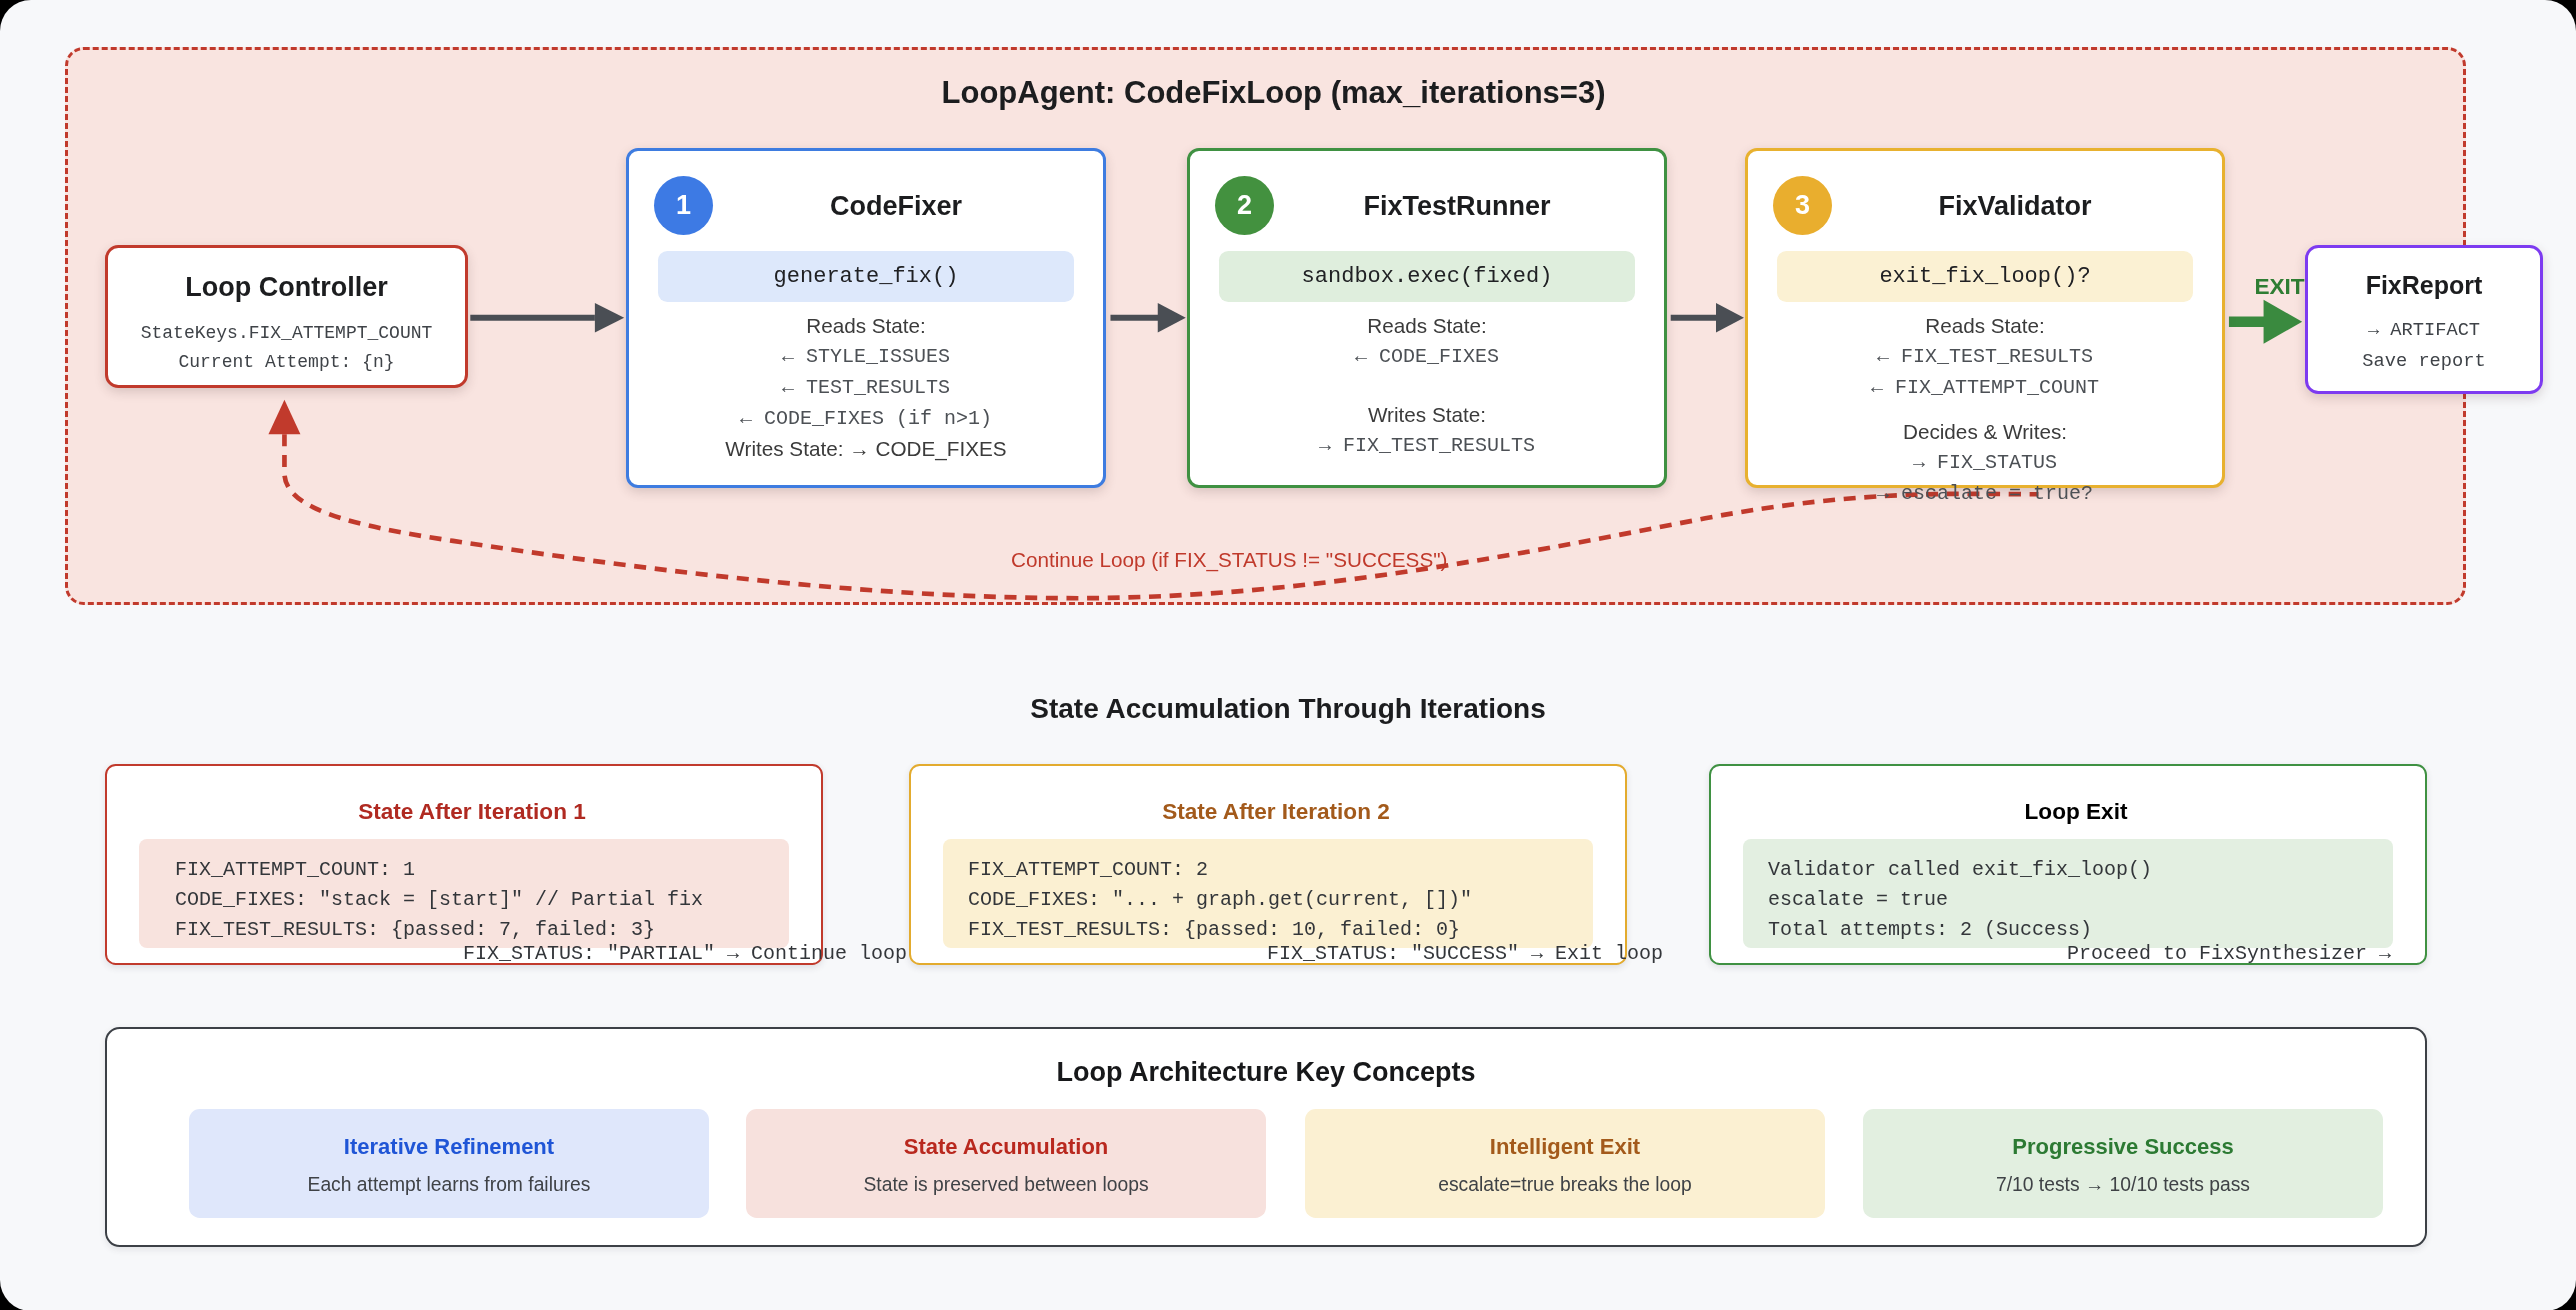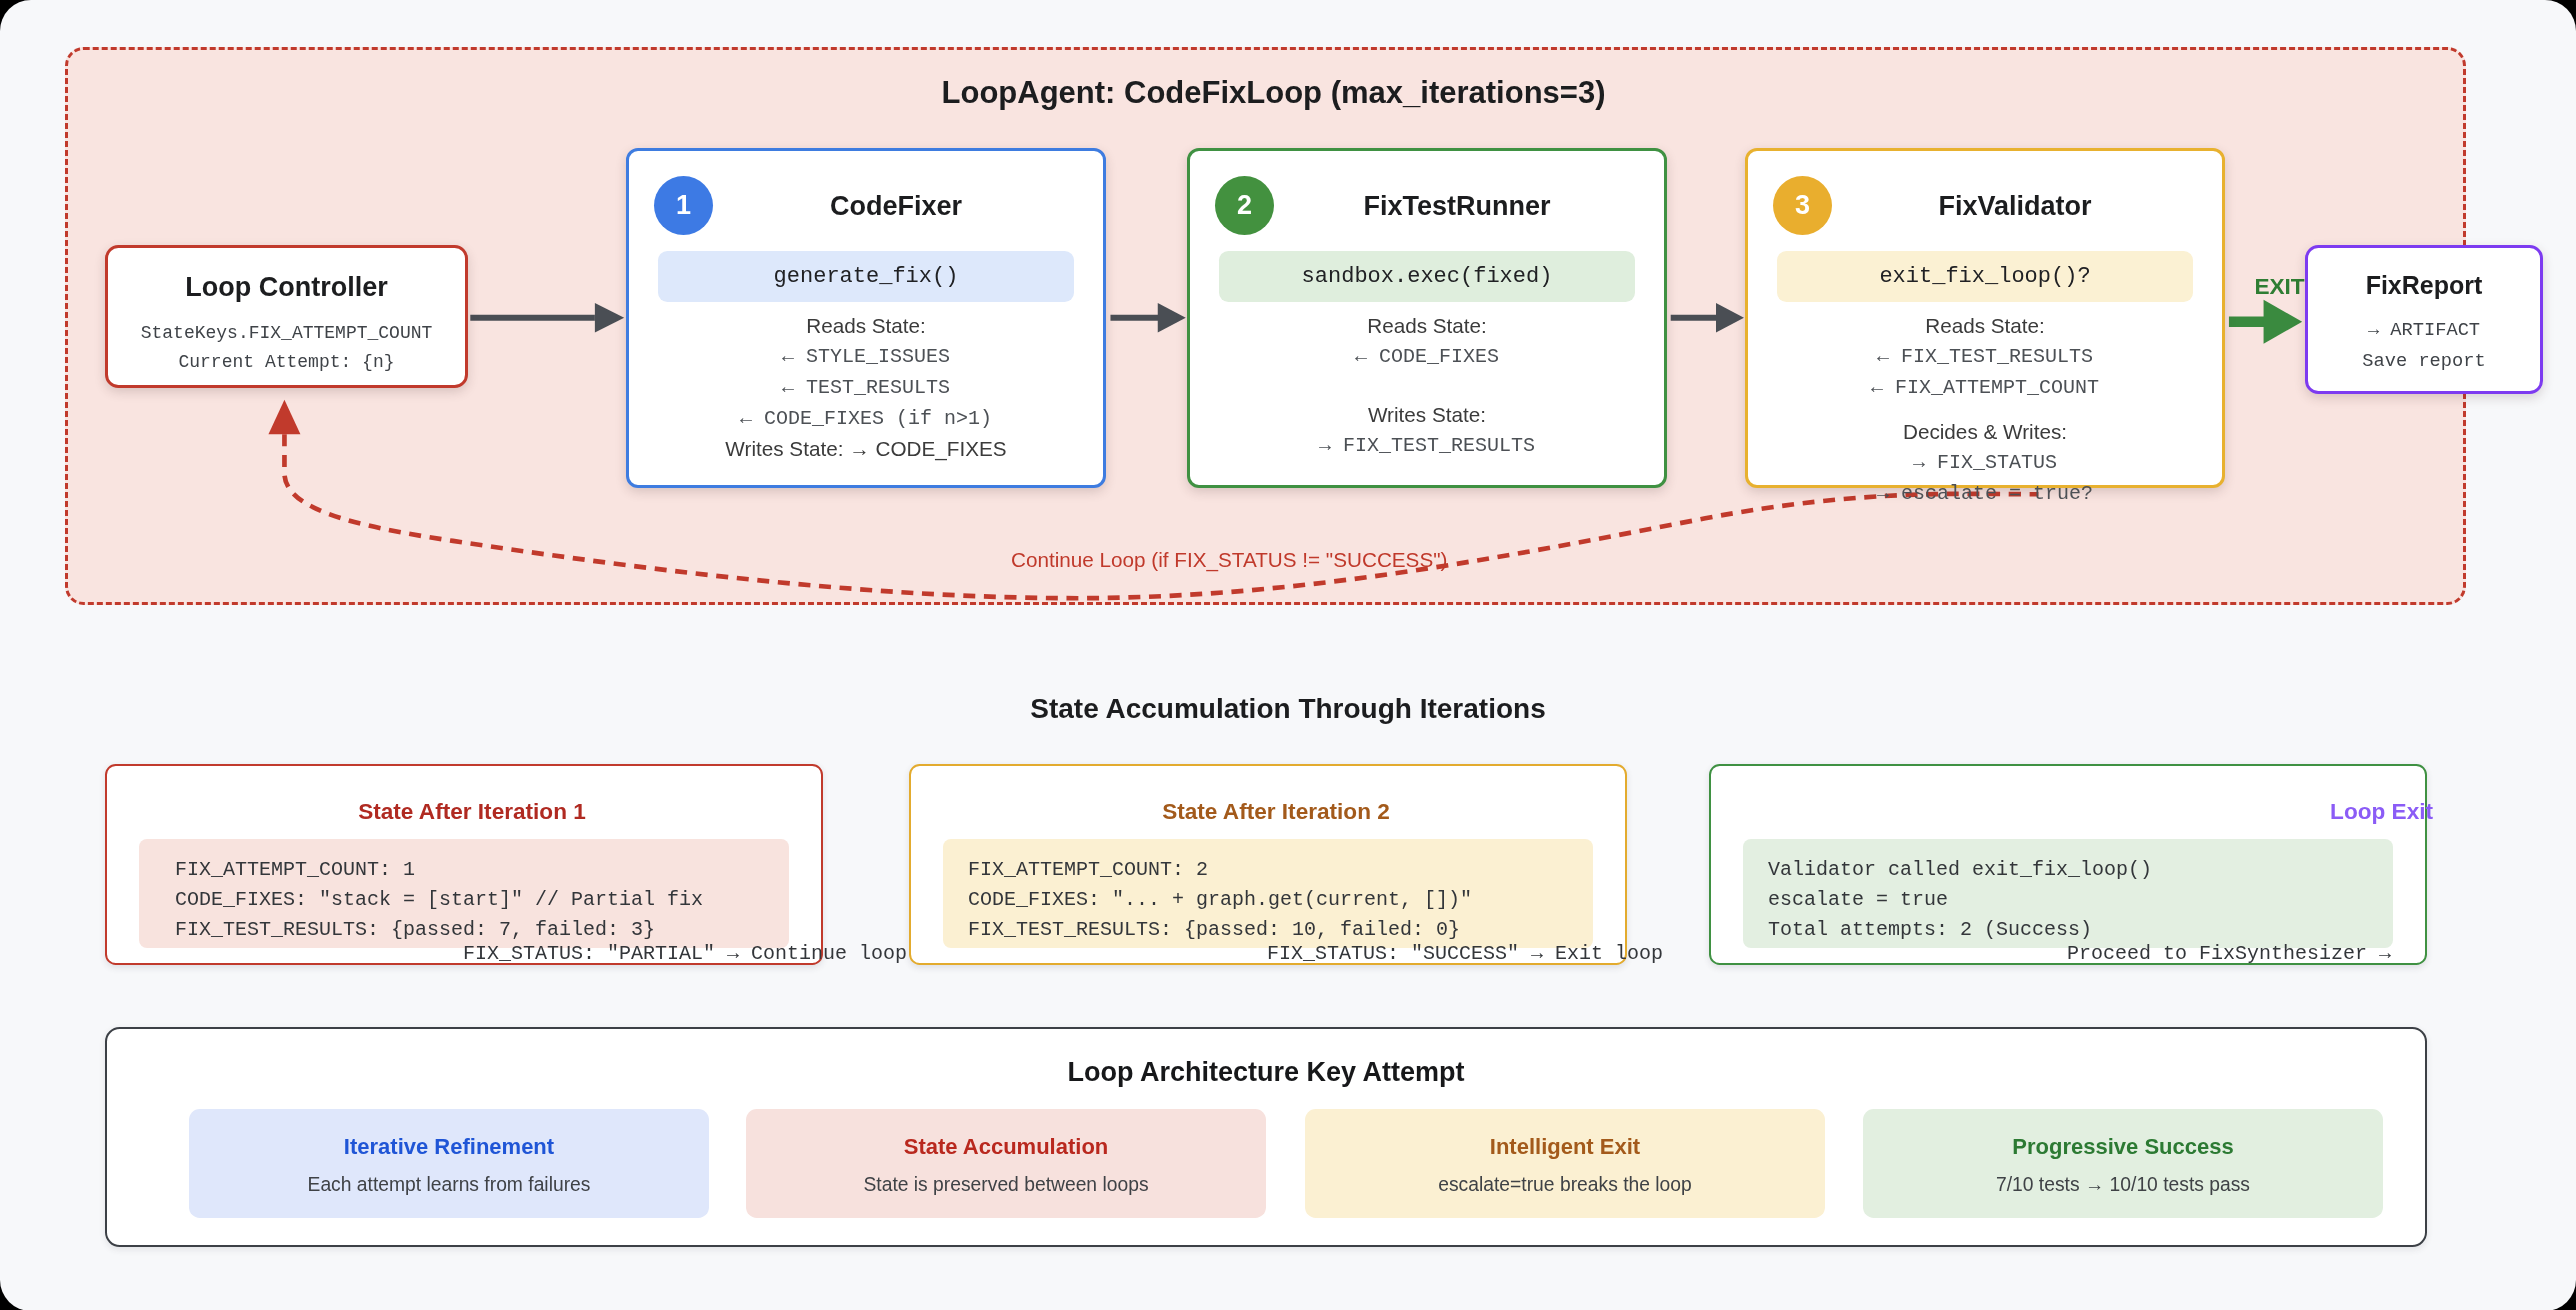--- a/index.html
+++ b/index.html
@@ -55,21 +55,21 @@
 
   
   .state-title{position:absolute;left:0;top:693px;width:2576px;text-align:center;margin:0;
                font-size:28px;font-weight:bold;color:#1c1d1f;}
   .sbox{position:absolute;top:764px;width:718px;height:201px;background:#fff;border-radius:10.7px;
         border:2.7px solid;box-sizing:border-box;box-shadow:0 2.7px 6.7px rgba(60,60,70,.12);z-index:2;}
   .sb1{left:105px;border-color:#c13a2c;}
   .sb2{left:909px;border-color:#e3ab2e;}
   .sb3{left:1709px;border-color:#3f9142;}
   .sbox h3{position:absolute;top:25px;left:0;width:100%;text-align:center;margin:8px;font-size:22.6px;}
-  .sb1 h3{color:#b02a21;}.sb2 h3{color:#a35a1b;}.sb3 h3{color:#8b5cf6;text-align:right;}
+  .sb1 h3{color:#b02a21;}.sb2 h3{color:#a35a1b;}.sb3 h3{color:#000000;}
   .scode{position:absolute;top:73px;left:32px;right:32px;height:109px;border-radius:8px;
          box-sizing:border-box;padding:16px 0 0 25px;font-size:20px;line-height:30px;color:#33363a;
          white-space:nowrap;}
   .sb1 .scode{background:#f8e3de;padding-left:36px;}.sb2 .scode{background:#fbf0d2;}.sb3 .scode{background:#e3efe1;}
   .overflow-line{position:absolute;top:173px;left:356px;font-size:20px;line-height:30px;
                  color:#33363a;white-space:nowrap;}
 
   
   .concepts{position:absolute;left:105px;top:1027px;width:2322px;height:220px;background:#fff;
             border:2.7px solid #3c4046;border-radius:14.7px;box-sizing:border-box;
@@ -207,21 +207,21 @@
     <h3>Loop Exit</h3>
     <div class="scode mono">
       <div>Validator called exit_fix_loop()</div>
       <div>escalate = true</div>
       <div>Total attempts: 2 (Success)</div>
     </div>
     <div class="overflow-line mono">Proceed to FixSynthesizer →</div>
   </div>
 
   <div class="concepts">
-    <h2>Loop Architecture Key Attempt</h2>
+    <h2>Loop Architecture Key Concepts</h2>
     <div class="cpill cp1">
       <div class="ct">Iterative Refinement</div>
       <div class="cd">Each attempt learns from failures</div>
     </div>
     <div class="cpill cp2">
       <div class="ct">State Accumulation</div>
       <div class="cd">State is preserved between loops</div>
     </div>
     <div class="cpill cp3">
       <div class="ct">Intelligent Exit</div>

